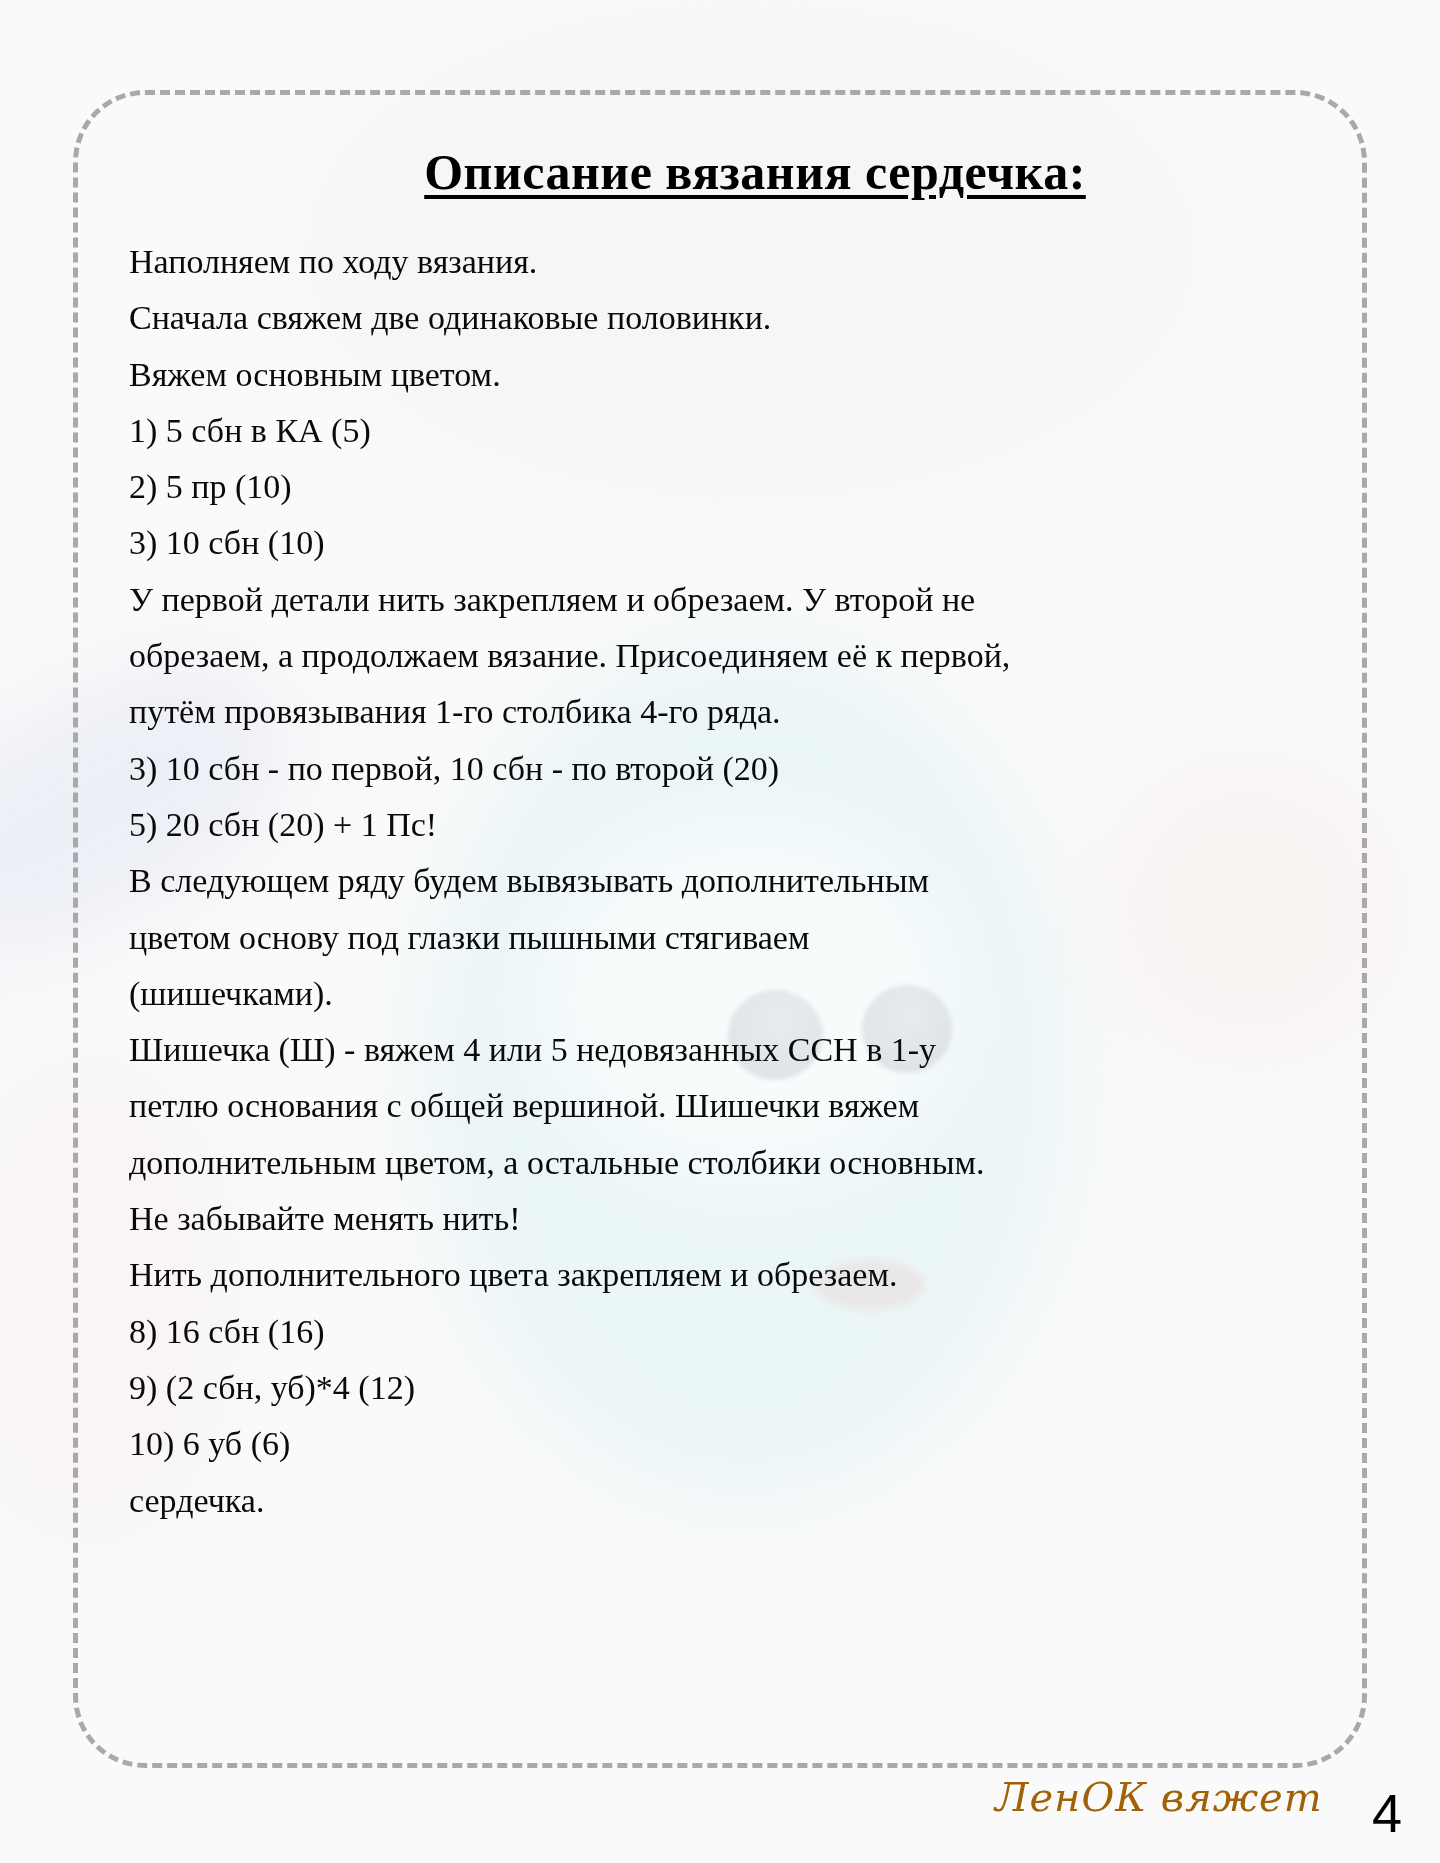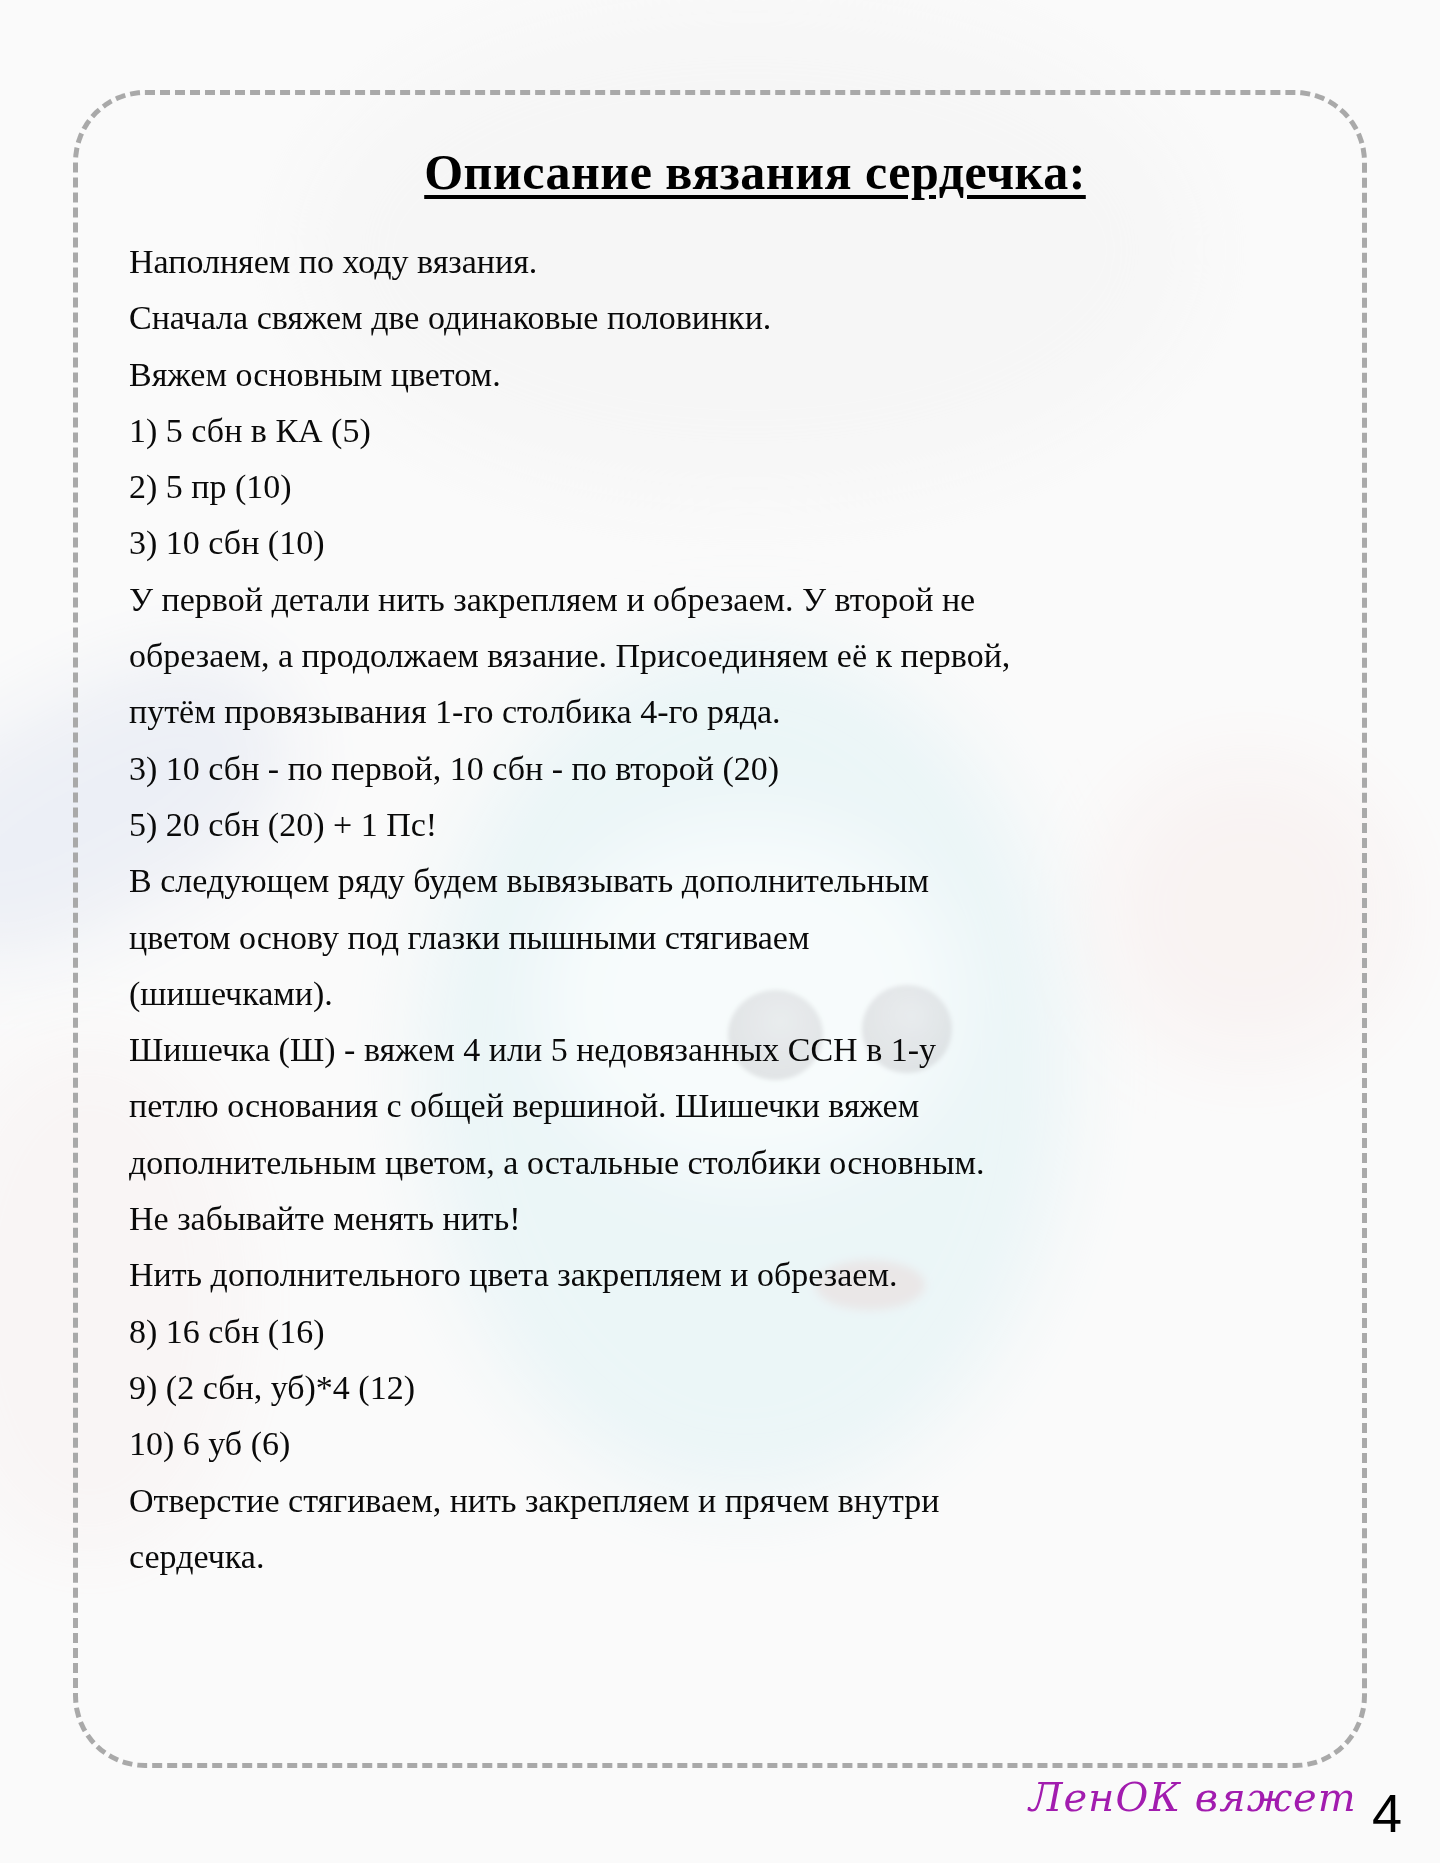--- a/index.html
+++ b/index.html
@@ -31,23 +31,23 @@
     font-weight: bold; font-size: 50px; line-height: 60px; color: #000;
     text-decoration: underline; text-decoration-thickness: 4px; text-underline-offset: 6px;
     letter-spacing: 0.5px;
   }
   .body {
     position: absolute; left: 129px; top: 234px; width: 1200px;
     font-size: 34px; line-height: 56.3px; color: #0a0a0a;
   }
   .body .line { display: block; white-space: nowrap; }
   .signature {
-    position: absolute; left: 1029px; top: 1774px; width: 340px;
+    position: absolute; left: 995px; top: 1774px; width: 340px;
     font-family: "DejaVu Serif", serif; font-style: italic; font-size: 40px;
-    color: #a21caf; letter-spacing: 1px; white-space: nowrap;
+    color: #a16207; letter-spacing: 1px; white-space: nowrap;
   }
   .page-num {
     position: absolute; left: 1372px; top: 1782px;
     font-family: "Liberation Sans", sans-serif; font-size: 54px; color: #000;
   }
 </style>
 </head>
 <body>
 
 <div class="bg">
@@ -83,18 +83,17 @@
   <span class="line">цветом основу под глазки пышными стягиваем</span>
   <span class="line">(шишечками).</span>
   <span class="line">Шишечка (Ш) - вяжем 4 или 5 недовязанных ССН в 1-у</span>
   <span class="line">петлю основания с общей вершиной. Шишечки вяжем</span>
   <span class="line">дополнительным цветом, а остальные столбики основным.</span>
   <span class="line">Не забывайте менять нить!</span>
   <span class="line">Нить дополнительного цвета закрепляем и обрезаем.</span>
   <span class="line">8) 16 сбн (16)</span>
   <span class="line">9) (2 сбн, уб)*4 (12)</span>
   <span class="line">10) 6 уб (6)</span>
-  <span class="line">Отверстие стягиваем, нить закрепляем и прячем внутри</span>
   <span class="line">сердечка.</span>
 </div>
 
 <div class="signature">ЛенОК вяжет</div>
 <div class="page-num">4</div>
 
 </body></html>

